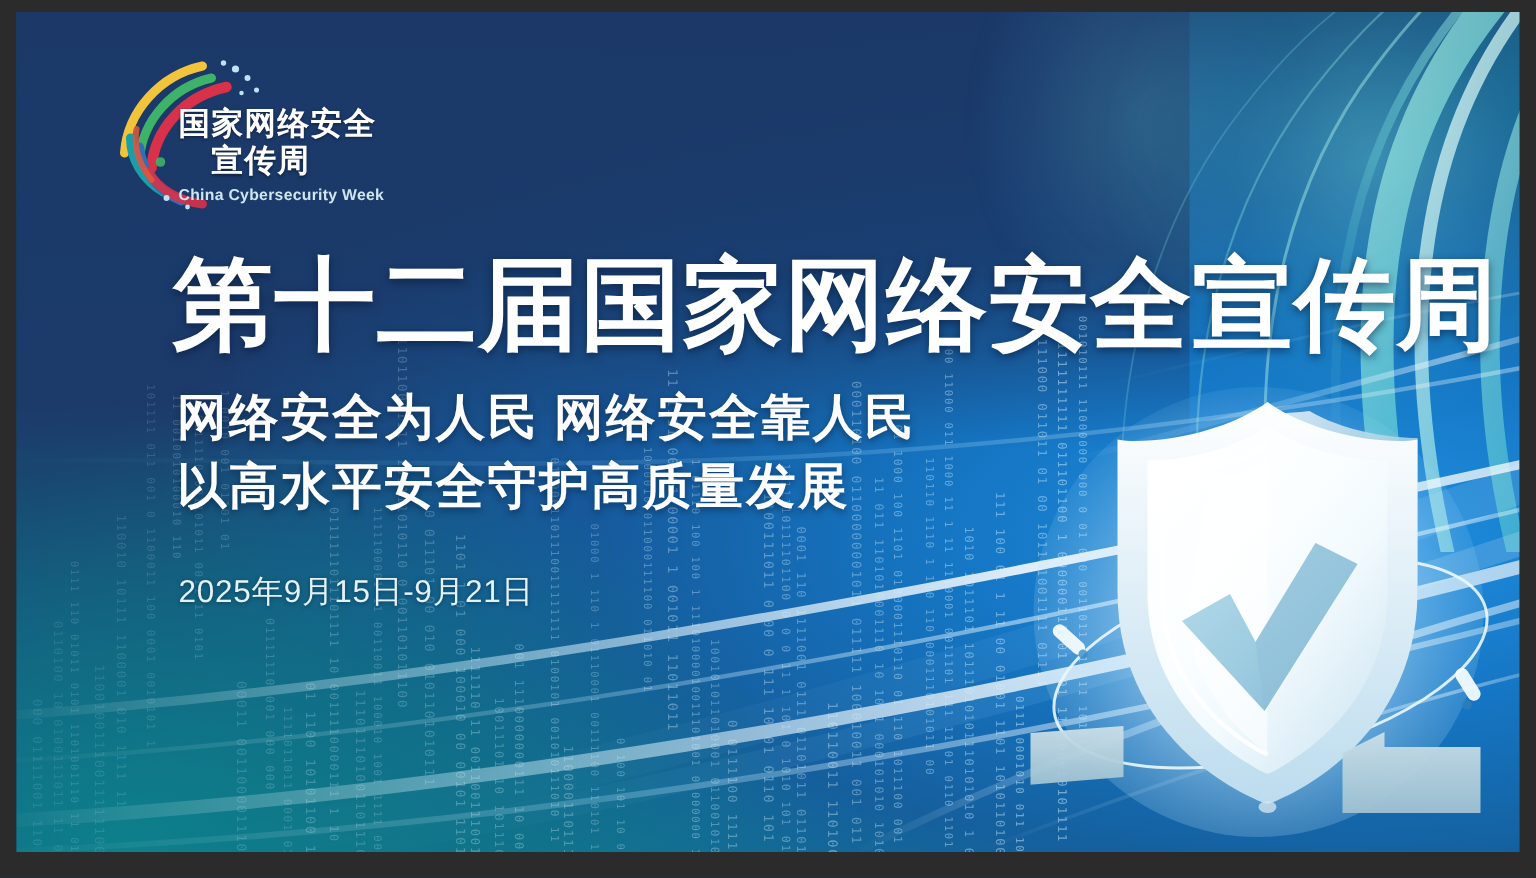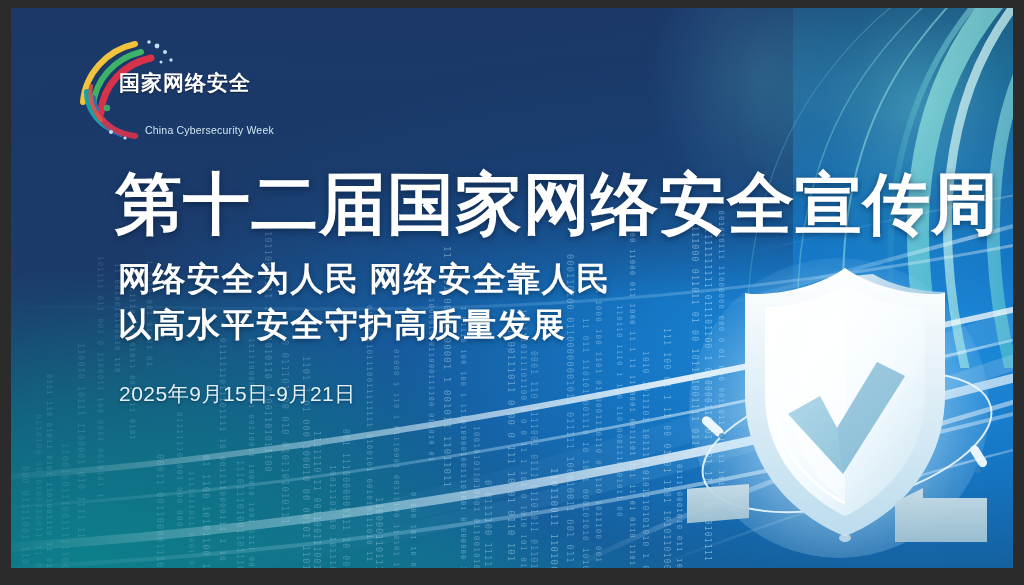--- a/index.html
+++ b/index.html
@@ -117,24 +117,24 @@
     font-weight: bold;
     font-size: 21px;
     letter-spacing: 1px;
     line-height: 25px;
     text-shadow: 0 1px 2px rgba(0,0,0,0.45);
     white-space: nowrap;
   }
   #logo .logo-cn .ln2 { display: block; padding-left: 22px; }
   #logo .logo-en {
     position: absolute;
-    left: 74px; top: 88px;
+    left: 48px; top: 88px;
     color: #cfe6ef;
     font-family: "Liberation Sans", sans-serif;
-    font-weight: normal;
+    font-weight: bold;
     font-size: 10.5px;
     letter-spacing: 0.2px;
     white-space: nowrap;
   }
 
   
   #main-title {
     position: absolute;
     left: 104px; top: 157px;
     font-family: "Liberation Sans", "DejaVu Sans", sans-serif;
@@ -325,20 +325,21 @@
           <circle cx="90" cy="26" r="1.5"></circle>
           <circle cx="40" cy="96" r="2"></circle>
           <circle cx="54" cy="102" r="1.6"></circle>
         </g>
         <g fill="#3fb26a">
           <circle cx="36" cy="72" r="3.2" opacity="0.9"></circle>
         </g>
       </svg>
       <div class="logo-cn">
         <span>国家网络安全</span>
+        <span class="ln2">宣传周</span>
       </div>
       <div class="logo-en">China Cybersecurity Week</div>
     </div>
 
     <div id="subtitle">
       <div>网络安全为人民 网络安全靠人民</div>
       <div>以高水平安全守护高质量发展</div>
     </div>
 
     <div id="main-title">第十二届国家网络安全宣传周</div>

